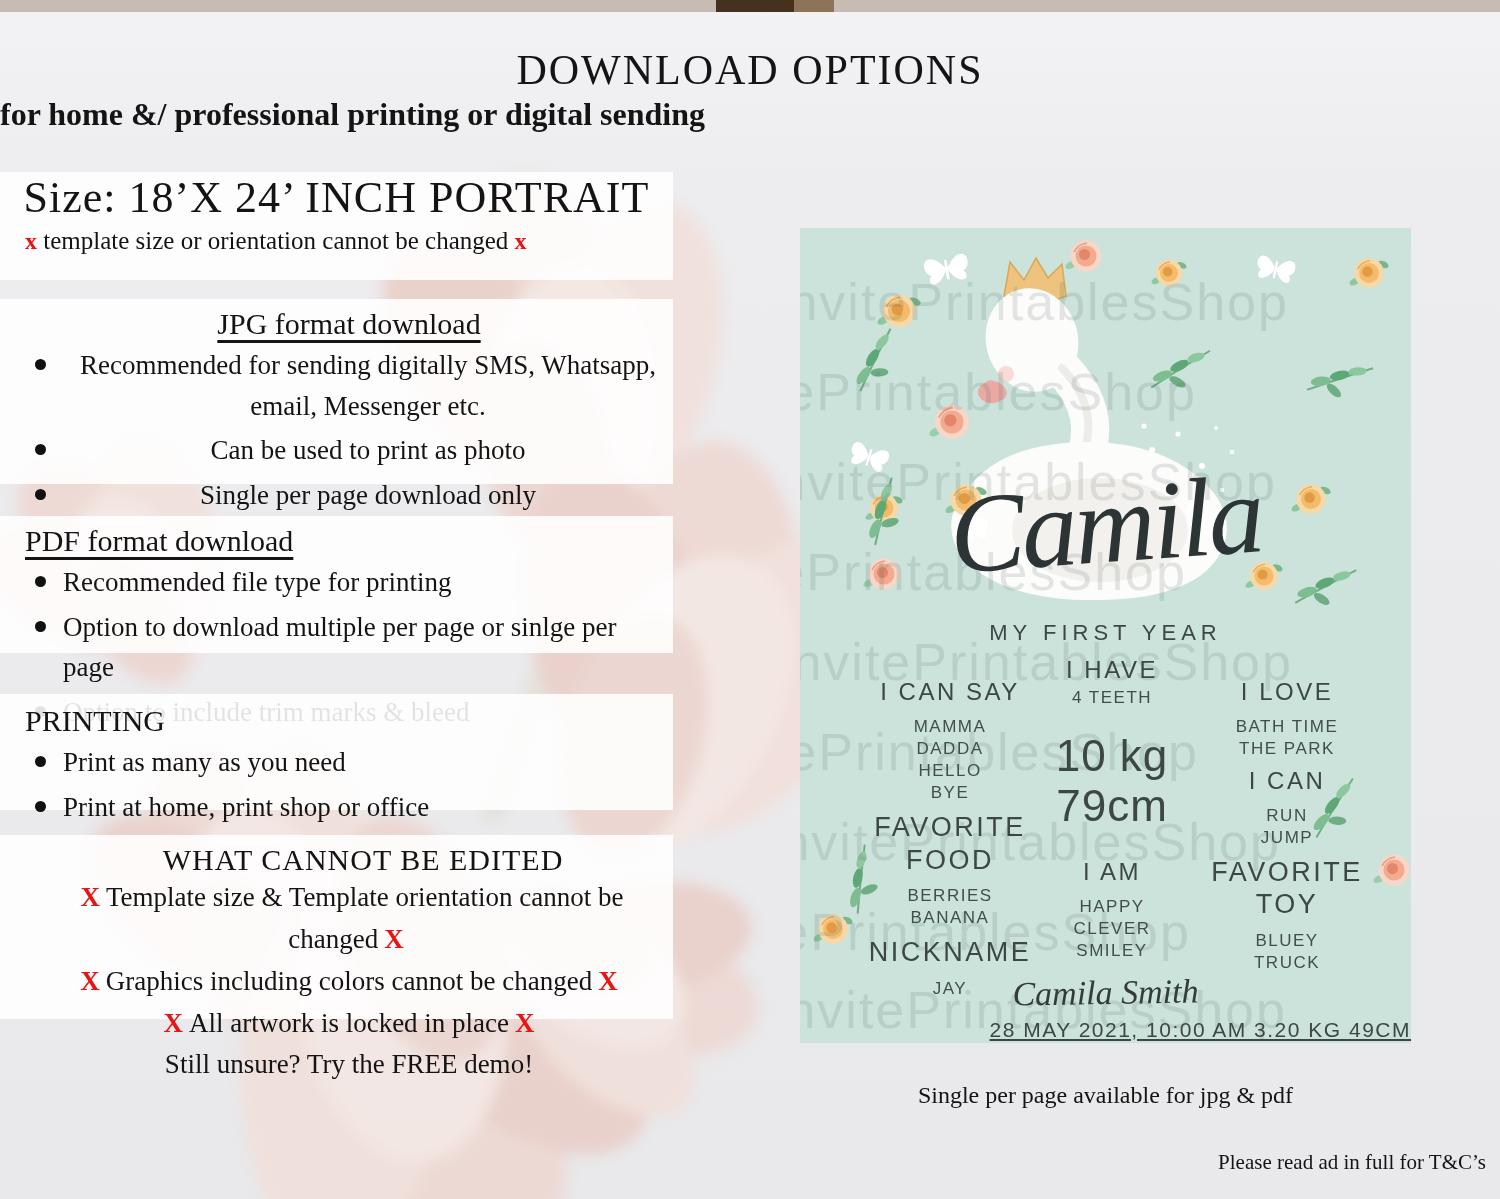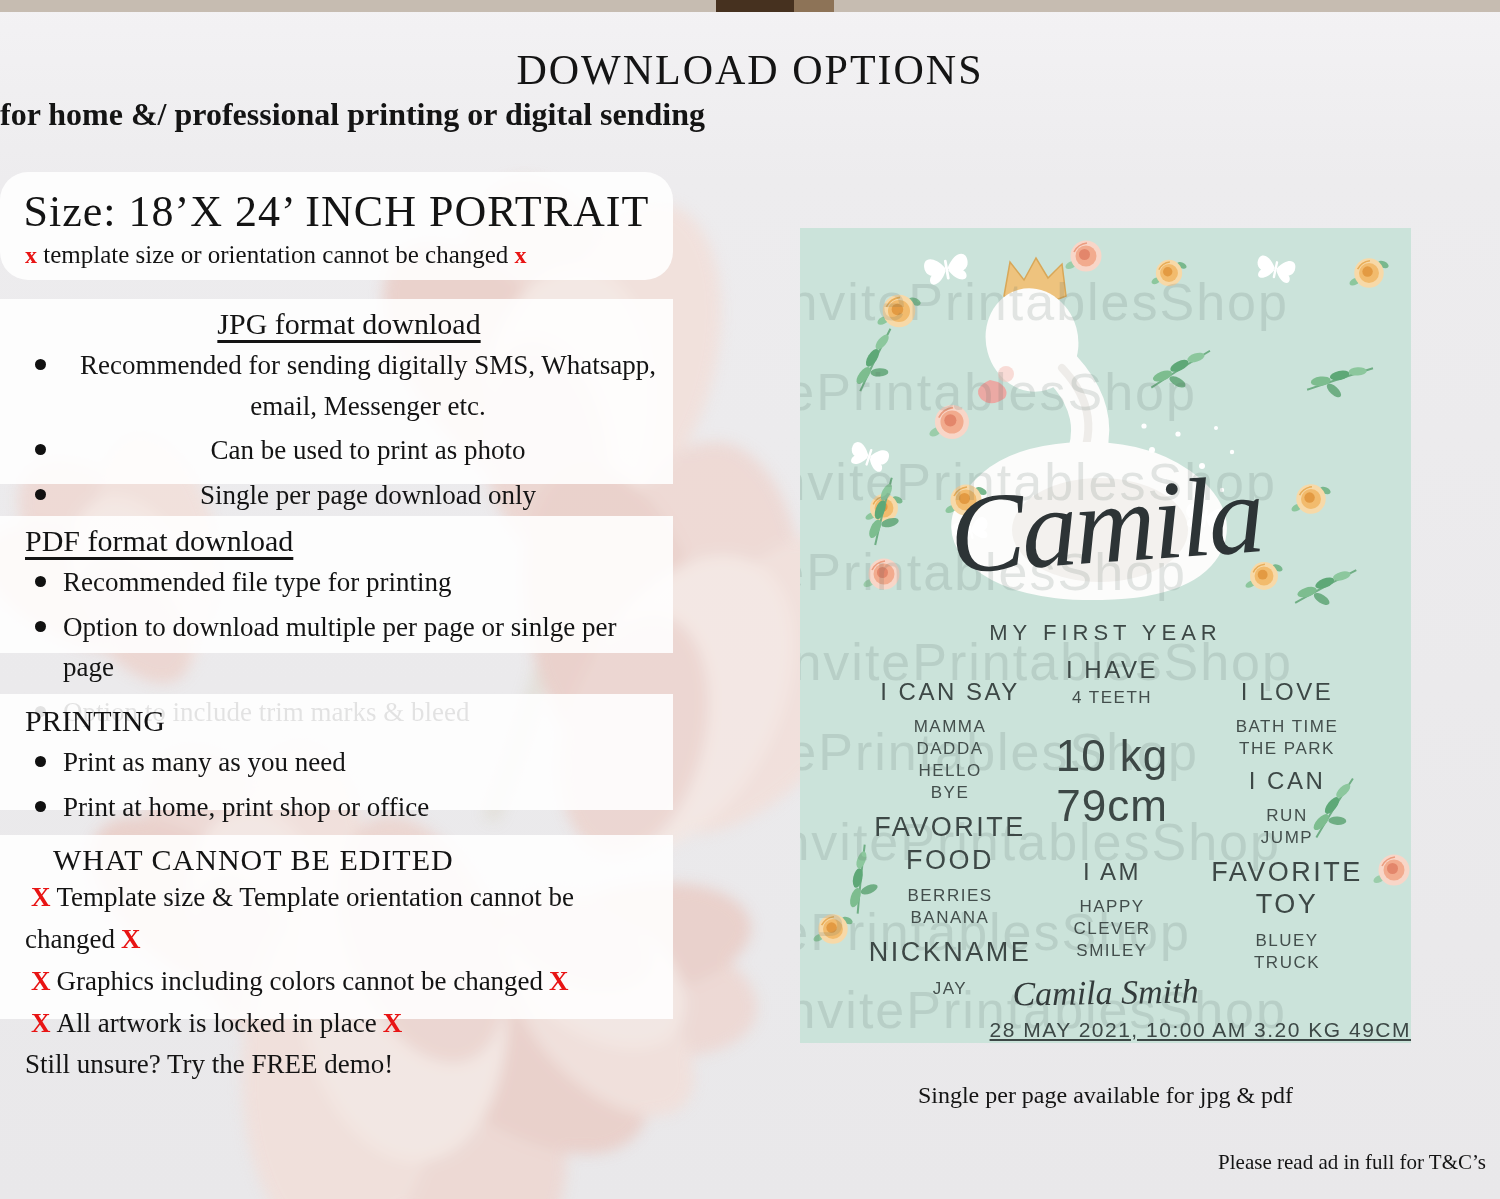--- a/index.html
+++ b/index.html
@@ -16,29 +16,29 @@
   .floral{position:absolute;left:0;top:130px;z-index:0;}
 
   
   .h-title{position:absolute;top:46px;left:0;width:1500px;text-align:center;
     font-size:42px;letter-spacing:2px;z-index:2;}
   .h-sub{position:absolute;top:96px;left:0;width:1500px;text-align:left;
     font-size:32px;font-weight:bold;z-index:2;}
 
   
   .band{position:absolute;left:0;width:673px;background:rgba(255,255,255,0.88);z-index:2;box-sizing:border-box;}
-  .band-size{top:172px;height:108px;padding-top:14px;border-radius:28px;}
+  .band-size{top:172px;height:108px;}
   .size-title{font-size:44px;text-align:center;letter-spacing:1px;}
   .size-note{font-size:25px;margin:4px 0 0 25px;}
   .redx{color:#e81414;font-weight:bold;}
   .redx.small{font-size:24px;text-transform:lowercase;}
   .band-jpg{top:299px;height:185px;padding:8px 0 0 25px;text-align:center;}
   .band-pdf{top:516px;height:137px;padding:8px 0 0 25px;}
   .band-print{top:694px;height:116px;padding:10px 0 0 25px;}
-  .band-cannot{top:835px;height:184px;padding:8px 0 0 25px;}
+  .band-cannot{top:835px;height:184px;padding:8px 0 0 25px;text-align:center;}
   .sec-title{font-size:30px;}
   .underlined{text-decoration:underline;text-underline-offset:6px;}
   .bullet{font-size:27px;line-height:1.5;padding-left:38px;position:relative;max-width:615px;margin-top:4px;}
   .bullet::before{content:"";position:absolute;left:10px;top:14px;width:11px;height:11px;border-radius:50%;background:#111;}
   .cannot-title{font-size:30px;margin-left:28px;letter-spacing:1px;}
   .xline{font-size:27px;line-height:1.55;}
   .xline .redx{margin:0 6px;}
   .xfooter{font-size:27px;line-height:1.55;}
 
   

